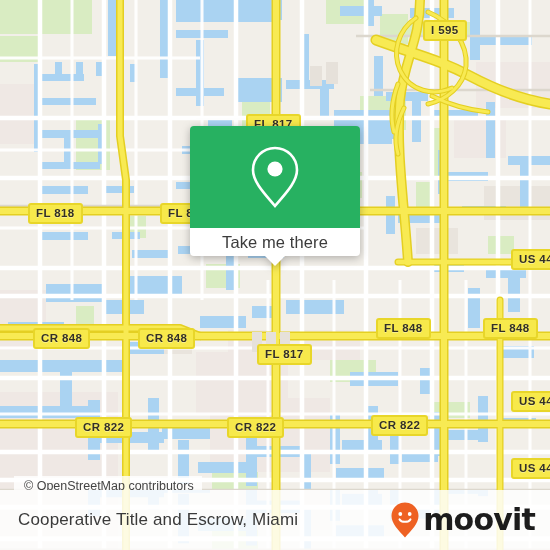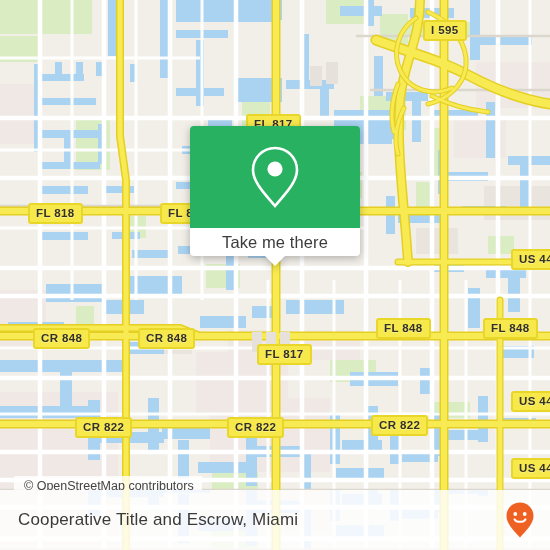--- a/index.html
+++ b/index.html
@@ -409,14 +409,15 @@
 
   <span id="place-title">Cooperative Title and Escrow, Miami</span>
 
   <div id="moovit-logo">
     <svg width="30" height="38" viewBox="0 0 30 38">
       <path d="M15 1.5 C7.3 1.5 1.5 7.6 1.5 15 C1.5 22.5 8.6 29.5 15 36.5 C21.4 29.5 28.5 22.5 28.5 15 C28.5 7.6 22.7 1.5 15 1.5 Z" fill="#ee6123"></path>
       <circle cx="10.3" cy="13" r="1.9" fill="#ffffff"></circle>
       <circle cx="19.7" cy="13" r="1.9" fill="#ffffff"></circle>
       <path d="M9.6 18.4 C11.4 21.6 18.6 21.6 20.4 18.4" fill="none" stroke="#ffffff" stroke-width="2.1" stroke-linecap="round"></path>
     </svg>
+    <span id="moovit-wordmark">moovit</span>
   </div>
 </div>
 
 </body></html>

